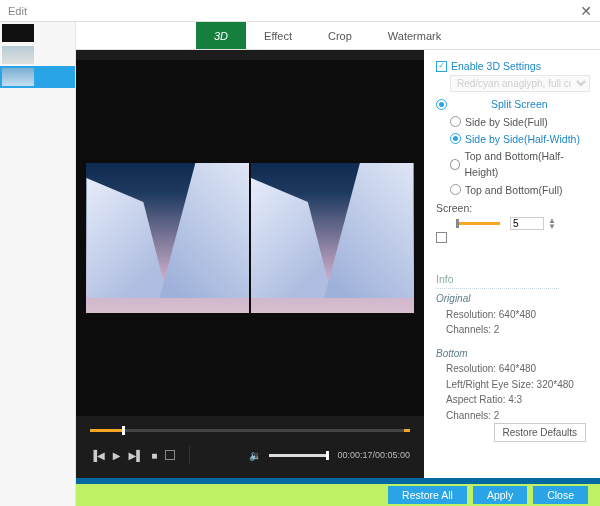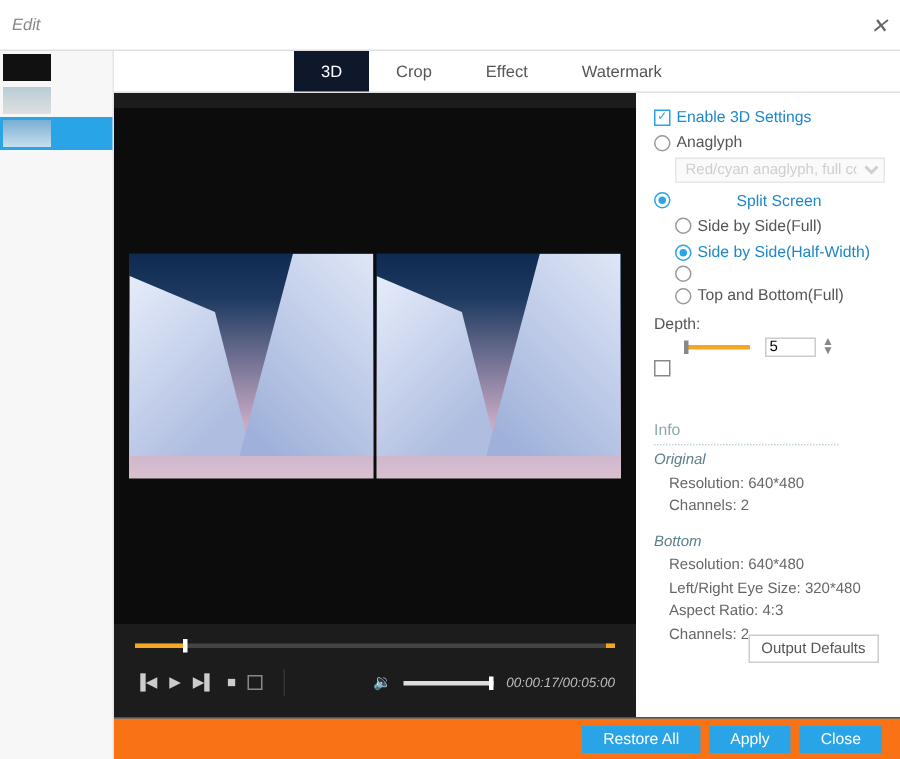--- a/index.html
+++ b/index.html
@@ -1,36 +1,36 @@
 <!DOCTYPE html>
 <html><head>
 <meta charset="utf-8">
 <style>
   * { box-sizing: border-box; margin: 0; padding: 0; font-family: "Segoe UI", Arial, sans-serif; }
   body { width: 600px; height: 506px; background: #fff; font-size: 11px; color: #555; overflow: hidden; }
   .window { width: 100%; height: 100%; display: flex; flex-direction: column; }
 
-  .titlebar { height: 34px; display: flex; align-items: center; padding: 0 8px; color: #888; border-bottom: 1px solid #e0e0e0; font-style: italic; }
+  .titlebar { height: 22px; display: flex; align-items: center; padding: 0 8px; color: #888; border-bottom: 1px solid #e0e0e0; }
   .titlebar .spacer { flex: 1; }
   .titlebar .close { font-size: 14px; cursor: pointer; color: #666; }
 
   .body { flex: 1; display: flex; min-height: 0; }
 
   .sidebar { width: 100px; background: #f7f7f7; border-right: 1px solid #e5e5e5; }
   .thumb { width: 100%; height: 22px; padding: 1px 2px; display: flex; align-items: center; }
   .thumb.sel { background: #29a4e6; }
   .thumb .img { width: 32px; height: 18px; background: #111; }
   .thumb:nth-child(2) .img { background: linear-gradient(#b8ccd6, #e0e0e0); }
   .thumb:nth-child(3) .img { background: linear-gradient(#7aaed0, #c6dff0); }
 
   .main { flex: 1; display: flex; flex-direction: column; min-height: 0; }
 
   .tabs { height: 28px; display: flex; background: #fff; border-bottom: 1px solid #e0e0e0; padding-left: 120px; }
   .tab { padding: 0 18px; display: flex; align-items: center; font-size: 11px; color: #555; cursor: pointer; }
-  .tab.active { background: #0f172a; color: #fff; }
+  .tab.active { background: #15803d; color: #fff; font-style: italic; }
 
   .content { flex: 1; display: flex; min-height: 0; }
 
   .preview-pane { width: 348px; background: #1c1c1c; padding: 10px 0 8px 0; display: flex; flex-direction: column; }
   .video-area { flex: 1; position: relative; background: #0c0c0c; margin: 0 0 4px 0; display: flex; align-items: center; justify-content: center; }
   .sbs { width: 94%; height: 150px; display: flex; gap: 2px; }
   .frame { flex: 1; background: linear-gradient(180deg, #0f2a50 0%, #1e3a60 20%, #c7a9c5 75%, #d8c0d0 100%); position: relative; overflow: hidden; }
   .frame::before { content: ''; position: absolute; left: 0; top: 10%; width: 50%; height: 80%; background: linear-gradient(135deg, #e6ecfa 0%, #aebde0 80%); clip-path: polygon(0 0, 70% 20%, 100% 100%, 0 100%); }
   .frame::after { content: ''; position: absolute; right: 0; top: 0; width: 55%; height: 90%; background: linear-gradient(225deg, #dfe6f6 0%, #9fb1da 90%); clip-path: polygon(40% 0, 100% 0, 100% 100%, 0 100%); }
 
@@ -39,21 +39,21 @@
   .tl-fill { position: absolute; left: 0; top: 0; height: 100%; width: 10%; background: #f5a623; }
   .tl-thumb { position: absolute; left: 10%; top: -3px; width: 3px; height: 9px; background: #fff; }
   .tl-end { position: absolute; right: 0; height: 3px; width: 6px; background: #f5a623; top:0; }
 
   .controls { height: 30px; display: flex; align-items: center; padding: 0 14px; color: #bbb; gap: 8px; }
   .ctl { font-size: 10px; cursor: pointer; color:#ccc; }
   .ctl.snap { width:10px; height:10px; border:1px solid #888; }
   .csep { flex: 1; border: none; border-left: 1px solid #333; height: 18px; margin: 0 6px; }
   .vol-track { width: 60px; height: 3px; background: #ddd; position: relative; }
   .vol-track::after { content:''; position:absolute; right:0; top:-3px; width:3px; height:9px; background:#fff; }
-  .time { font-size: 9px; color: #bbb; margin-left: auto; white-space: nowrap; font-style: italic; }
+  .time { font-size: 9px; color: #bbb; margin-left: auto; white-space: nowrap; }
 
   .settings { flex: 1; padding: 8px 10px 4px 12px; overflow: hidden; font-size: 10.5px; color: #555; line-height: 1.55; }
   .settings .row { display: flex; align-items: center; gap: 4px; margin-bottom: 1px; }
   .settings .indent { padding-left: 14px; }
   .settings .checkbox { width: 11px; height: 11px; border: 1px solid #29a4e6; display: inline-flex; align-items: center; justify-content: center; color:#29a4e6; font-size:8px; cursor:pointer; }
   .settings .checkbox.unchecked { border-color:#888; color:transparent; }
   .settings .radio { width: 11px; height: 11px; border: 1px solid #999; border-radius: 50%; display:inline-block; cursor:pointer; position:relative; }
   .settings .radio.on { border-color:#29a4e6; }
   .settings .radio.on::after { content:''; position:absolute; inset:2px; background:#29a4e6; border-radius:50%; }
   .settings select.disabled { width: 140px; font-size:10px; color:#bbb; border:1px solid #ddd; background:#f8f8f8; padding:1px 2px; }
@@ -62,21 +62,21 @@
   .depth-row .slider::after { content:''; position:absolute; left:0; top:-3px; width:3px; height:9px; background:#888; }
   .depth-input { width:34px; font-size:10px; padding:0 2px; border:1px solid #ccc; }
 
   .info { margin-top: 28px; }
   .info .hd { color:#8aa; border-bottom:1px dotted #c3d4dc; padding-bottom:1px; margin-bottom:2px; width: 80%; }
   .info .lbl { color:#5d7d8c; font-size:10px;font-style:italic; }
   .info .val { padding-left:10px; font-size:10px; color:#666; }
 
   .restore { position:absolute; right:14px; bottom:36px; background:#fff; border:1px solid #ccc; font-size:10px; padding:3px 8px; cursor:pointer; color:#555; }
 
-  .footer { height: 28px; background:#f97316; border-top:1px solid #0369a1; display:flex; justify-content:flex-end; align-items:center; gap:6px; padding:0 12px; }
+  .footer { height: 28px; background:#bef264; border-top:6px solid #0369a1; display:flex; justify-content:flex-end; align-items:center; gap:6px; padding:0 12px; }
   .btn { background:#29a4e6; color:#fff; font-size:10.5px; padding:3px 14px; border:none; cursor:pointer; }
 </style>
 </head>
 <body>
 
 <div class="window">
   <div class="titlebar">
     <span>Edit</span>
     <span class="spacer"></span>
     <span class="close">✕</span>
@@ -91,22 +91,22 @@
           <div class="img"></div>
         </div>
       <div class="thumb sel">
           <div class="img"></div>
         </div>
     </div>
 
     <div class="main">
       <div class="tabs">
         <div class="tab active">3D</div>
+        <div class="tab">Effect</div>
         <div class="tab">Crop</div>
-        <div class="tab">Effect</div>
         <div class="tab">Watermark</div>
       </div>
 
       <div class="content">
         <div class="preview-pane">
           <div class="video-area">
             <div class="sbs">
               <div class="frame"></div>
               <div class="frame"></div>
             </div>
@@ -129,50 +129,47 @@
             <div class="vol-track"></div>
             <span class="time">00:00:17/00:05:00</span>
           </div>
         </div>
 
         <div class="settings" style="position:relative;">
           <div class="row">
             <span class="checkbox">✓</span>
             <span class="blue">Enable 3D Settings</span>
           </div>
-          <div class="row">
-            <span class="radio"></span>
-            <span>Anaglyph</span>
-          </div>
           <div class="row indent">
             <select class="disabled" disabled="">
               <option>Red/cyan anaglyph, full color</option>
             </select>
           </div>
           <div class="row" style="margin-top:4px;gap:44px;">
             <span class="radio on"></span>
             <span class="blue">Split Screen</span>
           </div>
           <div class="row indent">
             <span class="radio"></span>
             <span>Side by Side(Full)</span>
           </div>
           <div class="row indent">
             <span class="radio on"></span>
             <span class="blue">Side by Side(Half-Width)</span>
           </div>
           <div class="row indent">
             <span class="radio"></span>
+            <span>Top and Bottom(Half-Height)</span>
           </div>
           <div class="row indent">
             <span class="radio"></span>
             <span>Top and Bottom(Full)</span>
           </div>
           <div class="row depth-row" style="margin-top:2px;">
-            <span>Depth:</span>
+            <span>Screen:</span>
           </div>
           <div class="row indent depth-row">
             <div class="slider"></div>
             <input class="depth-input" value="5" style="">
             <span style="font-size:8px;line-height:6px;display:flex;flex-direction:column;color:#888;cursor:pointer;">
                 <span>▲</span>
                 <span>▼</span>
               </span>
           </div>
           <div class="row" style="margin-top:2px;">
@@ -185,21 +182,21 @@
             <div class="val"><span>Resolution:</span> <span>640*480</span></div>
             <div class="val"><span>Channels:</span> <span>2</span></div>
 
             <div class="lbl" style="margin-top:8px;">Bottom</div>
             <div class="val"><span>Resolution:</span> <span>640*480</span></div>
             <div class="val"><span>Left/Right Eye Size:</span> <span>320*480</span></div>
             <div class="val"><span>Aspect Ratio:</span> <span>4:3</span></div>
             <div class="val"><span>Channels:</span> <span>2</span></div>
           </div>
 
-          <button class="restore">Output Defaults</button>
+          <button class="restore">Restore Defaults</button>
         </div>
       </div>
 
       <div class="footer">
         <button class="btn">Restore All</button>
         <button class="btn">Apply</button>
         <button class="btn">Close</button>
       </div>
     </div>
   </div>

